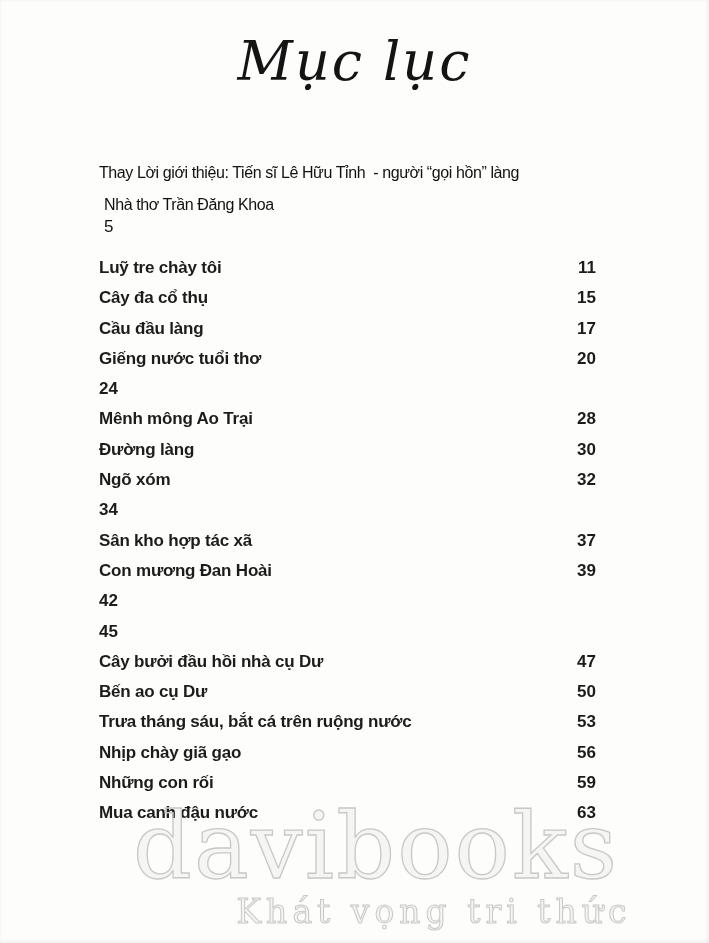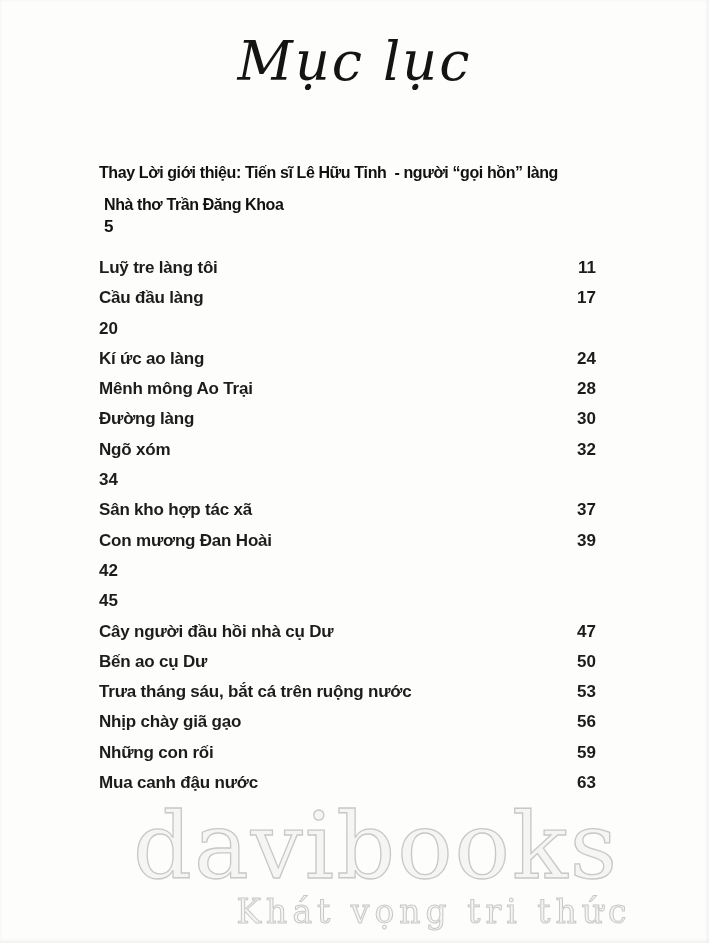--- a/index.html
+++ b/index.html
@@ -34,21 +34,21 @@
     margin: 0;
   }
   
   .toc {
     position: absolute;
     top: 162px;
     left: 99px;
     right: 113px;
   }
   .toc-intro {
-    font-weight: bold;
+    font-weight: normal;
     font-size: 16px;
     letter-spacing: -0.4px;
     color: #111;
   }
   .toc-intro .line1 {
     white-space: pre;
     line-height: 22px;
   }
   .toc-intro .line2-row {
     display: flex;
@@ -123,36 +123,40 @@
     <div class="toc-intro">
       <div class="line1">Thay Lời giới thiệu: Tiến sĩ Lê Hữu Tỉnh  - người “gọi hồn” làng</div>
       <div class="line2-row">
         <span class="line2">Nhà thơ Trần Đăng Khoa</span>
         <span class="pagenum">5</span>
       </div>
     </div>
 
     <div class="toc-entries" id="toc-entries">
   <div class="toc-row">
-    <span class="entry-title">Luỹ tre làng tôi</span>
+    <span class="entry-title">Luỹ tre chày tôi</span>
     <span class="pagenum">11</span>
   </div>
 
+  <div class="toc-row">
+    <span class="entry-title">Cây đa cổ thụ</span>
+    <span class="pagenum">15</span>
+  </div>
 
   <div class="toc-row">
     <span class="entry-title">Cầu đầu làng</span>
     <span class="pagenum">17</span>
   </div>
 
   <div class="toc-row">
+    <span class="entry-title">Giếng nước tuổi thơ</span>
     <span class="pagenum">20</span>
   </div>
 
   <div class="toc-row">
-    <span class="entry-title">Kí ức ao làng</span>
     <span class="pagenum">24</span>
   </div>
 
   <div class="toc-row">
     <span class="entry-title">Mênh mông Ao Trại</span>
     <span class="pagenum">28</span>
   </div>
 
   <div class="toc-row">
     <span class="entry-title">Đường làng</span>
@@ -180,21 +184,21 @@
 
   <div class="toc-row">
     <span class="pagenum">42</span>
   </div>
 
   <div class="toc-row">
     <span class="pagenum">45</span>
   </div>
 
   <div class="toc-row">
-    <span class="entry-title">Cây người đầu hồi nhà cụ Dư</span>
+    <span class="entry-title">Cây bưởi đầu hồi nhà cụ Dư</span>
     <span class="pagenum">47</span>
   </div>
 
   <div class="toc-row">
     <span class="entry-title">Bến ao cụ Dư</span>
     <span class="pagenum">50</span>
   </div>
 
   <div class="toc-row">
     <span class="entry-title">Trưa tháng sáu, bắt cá trên ruộng nước</span>

